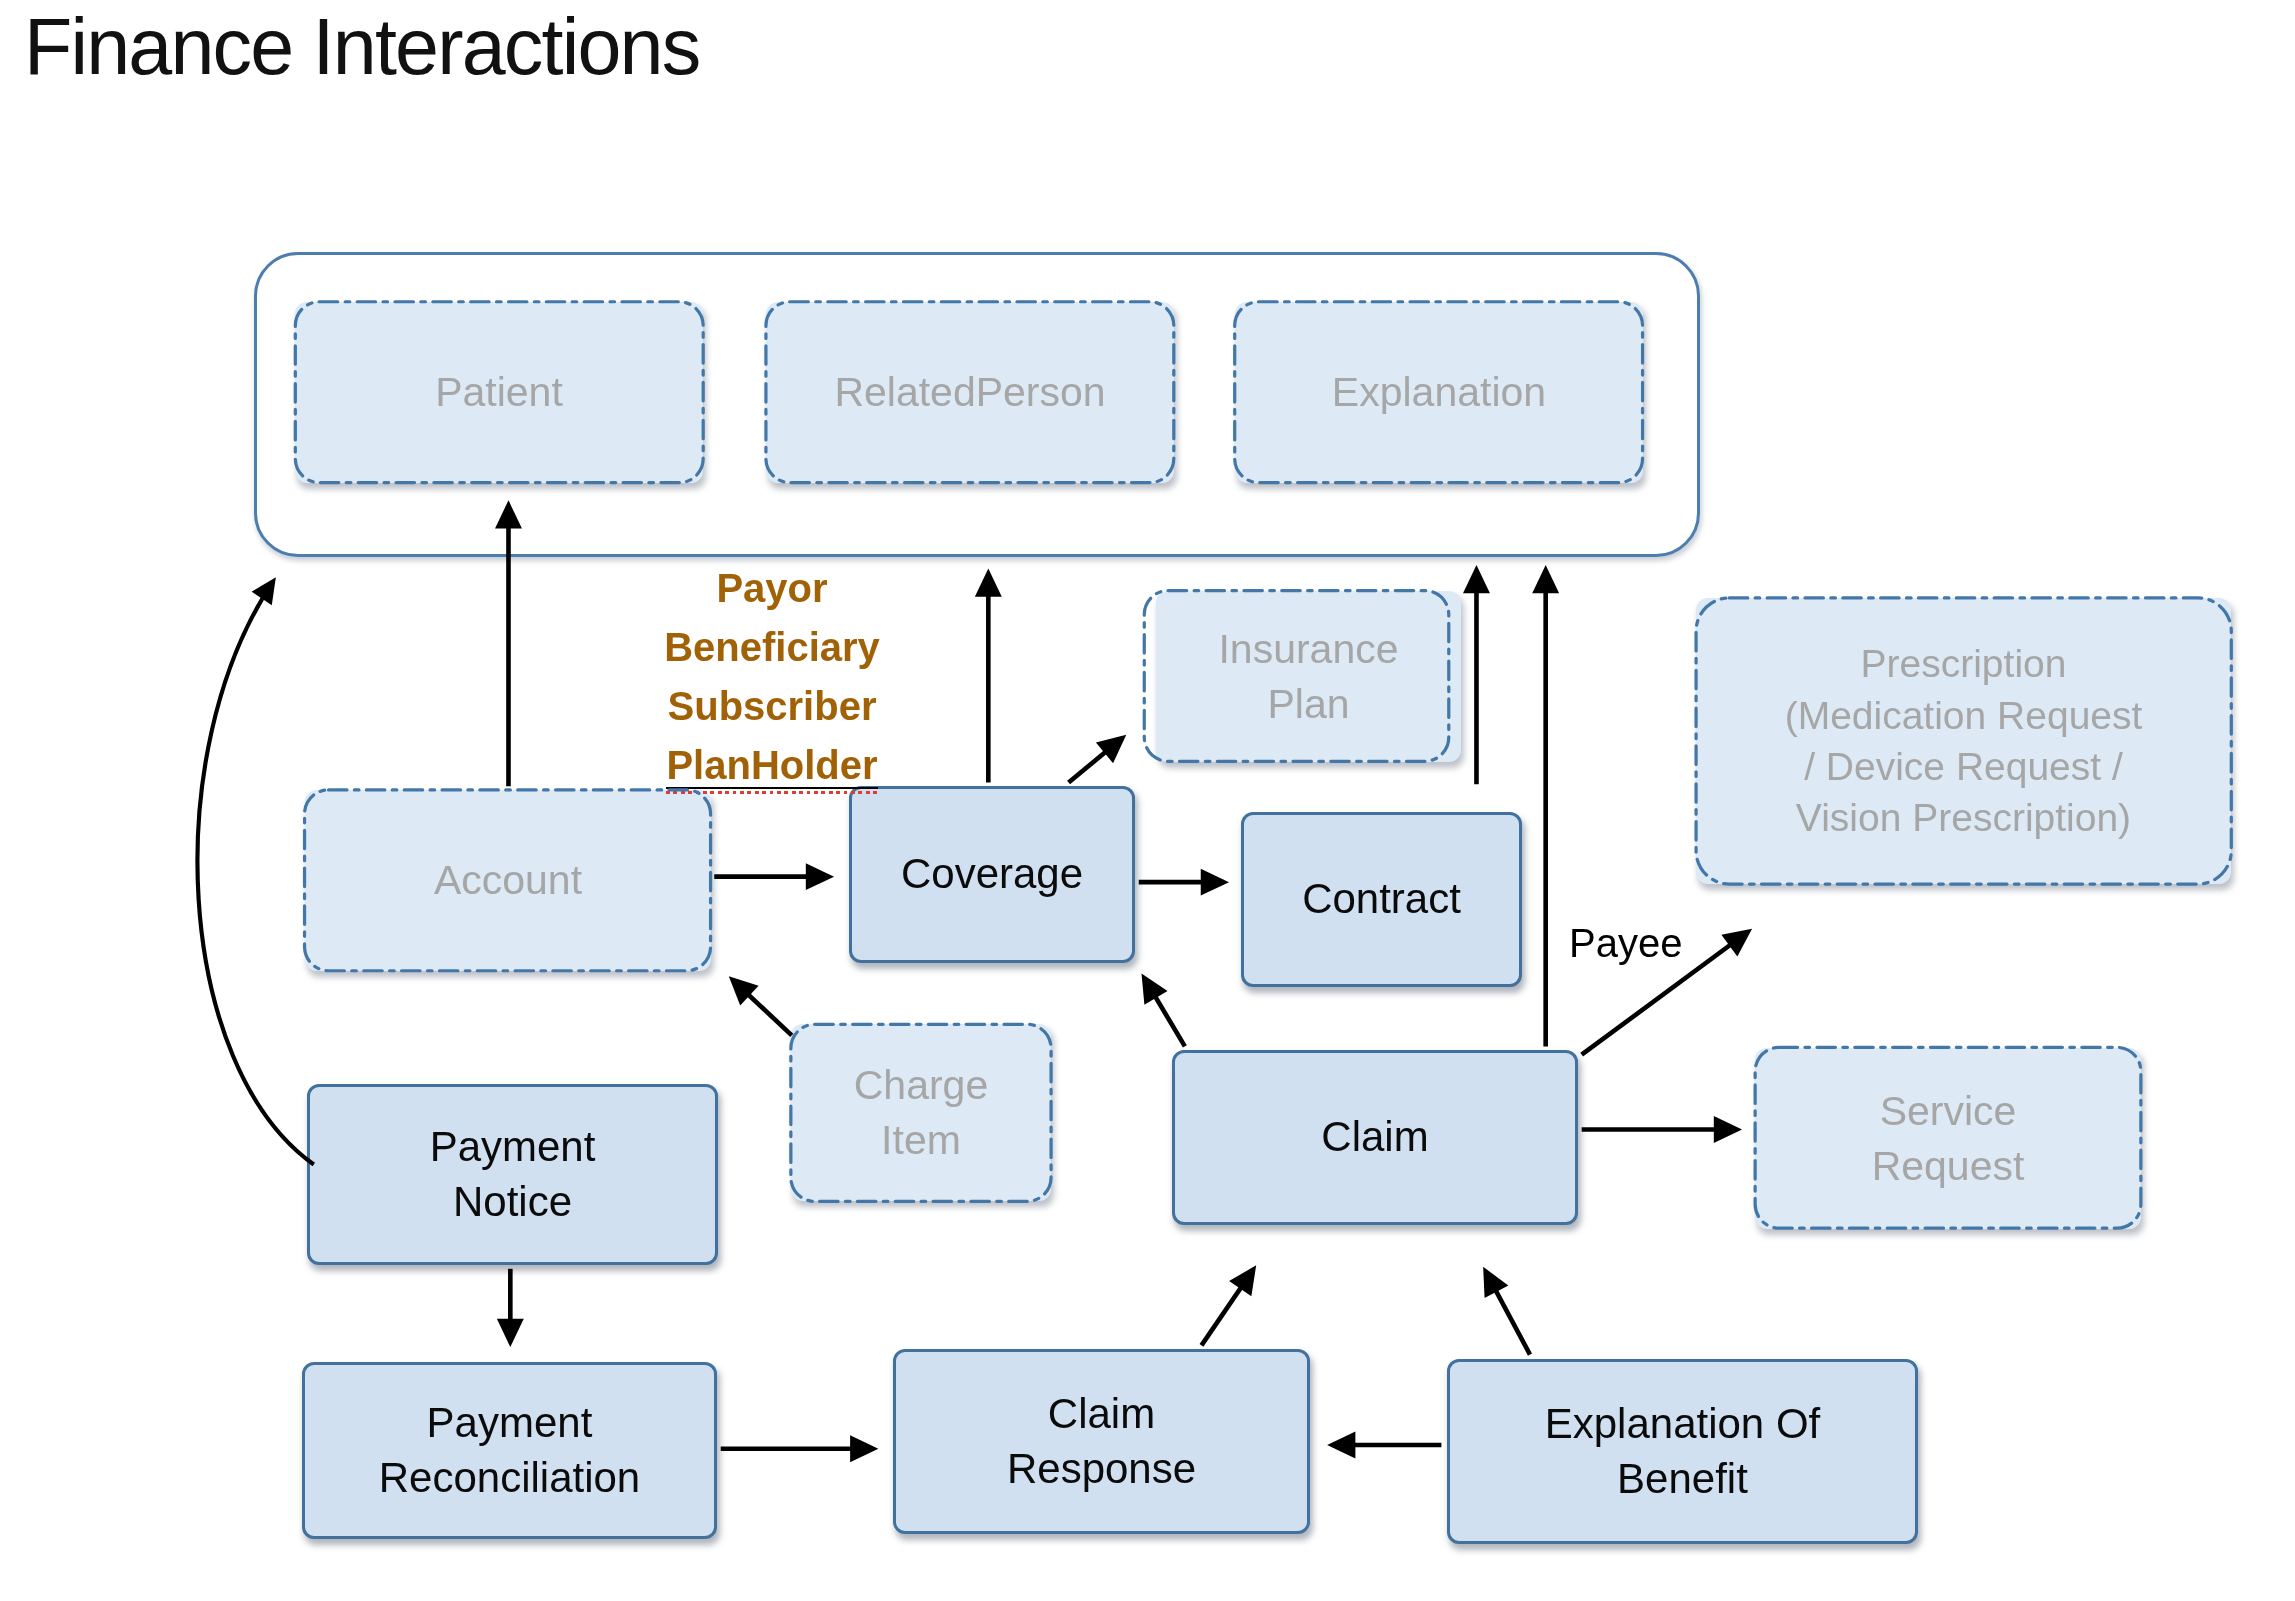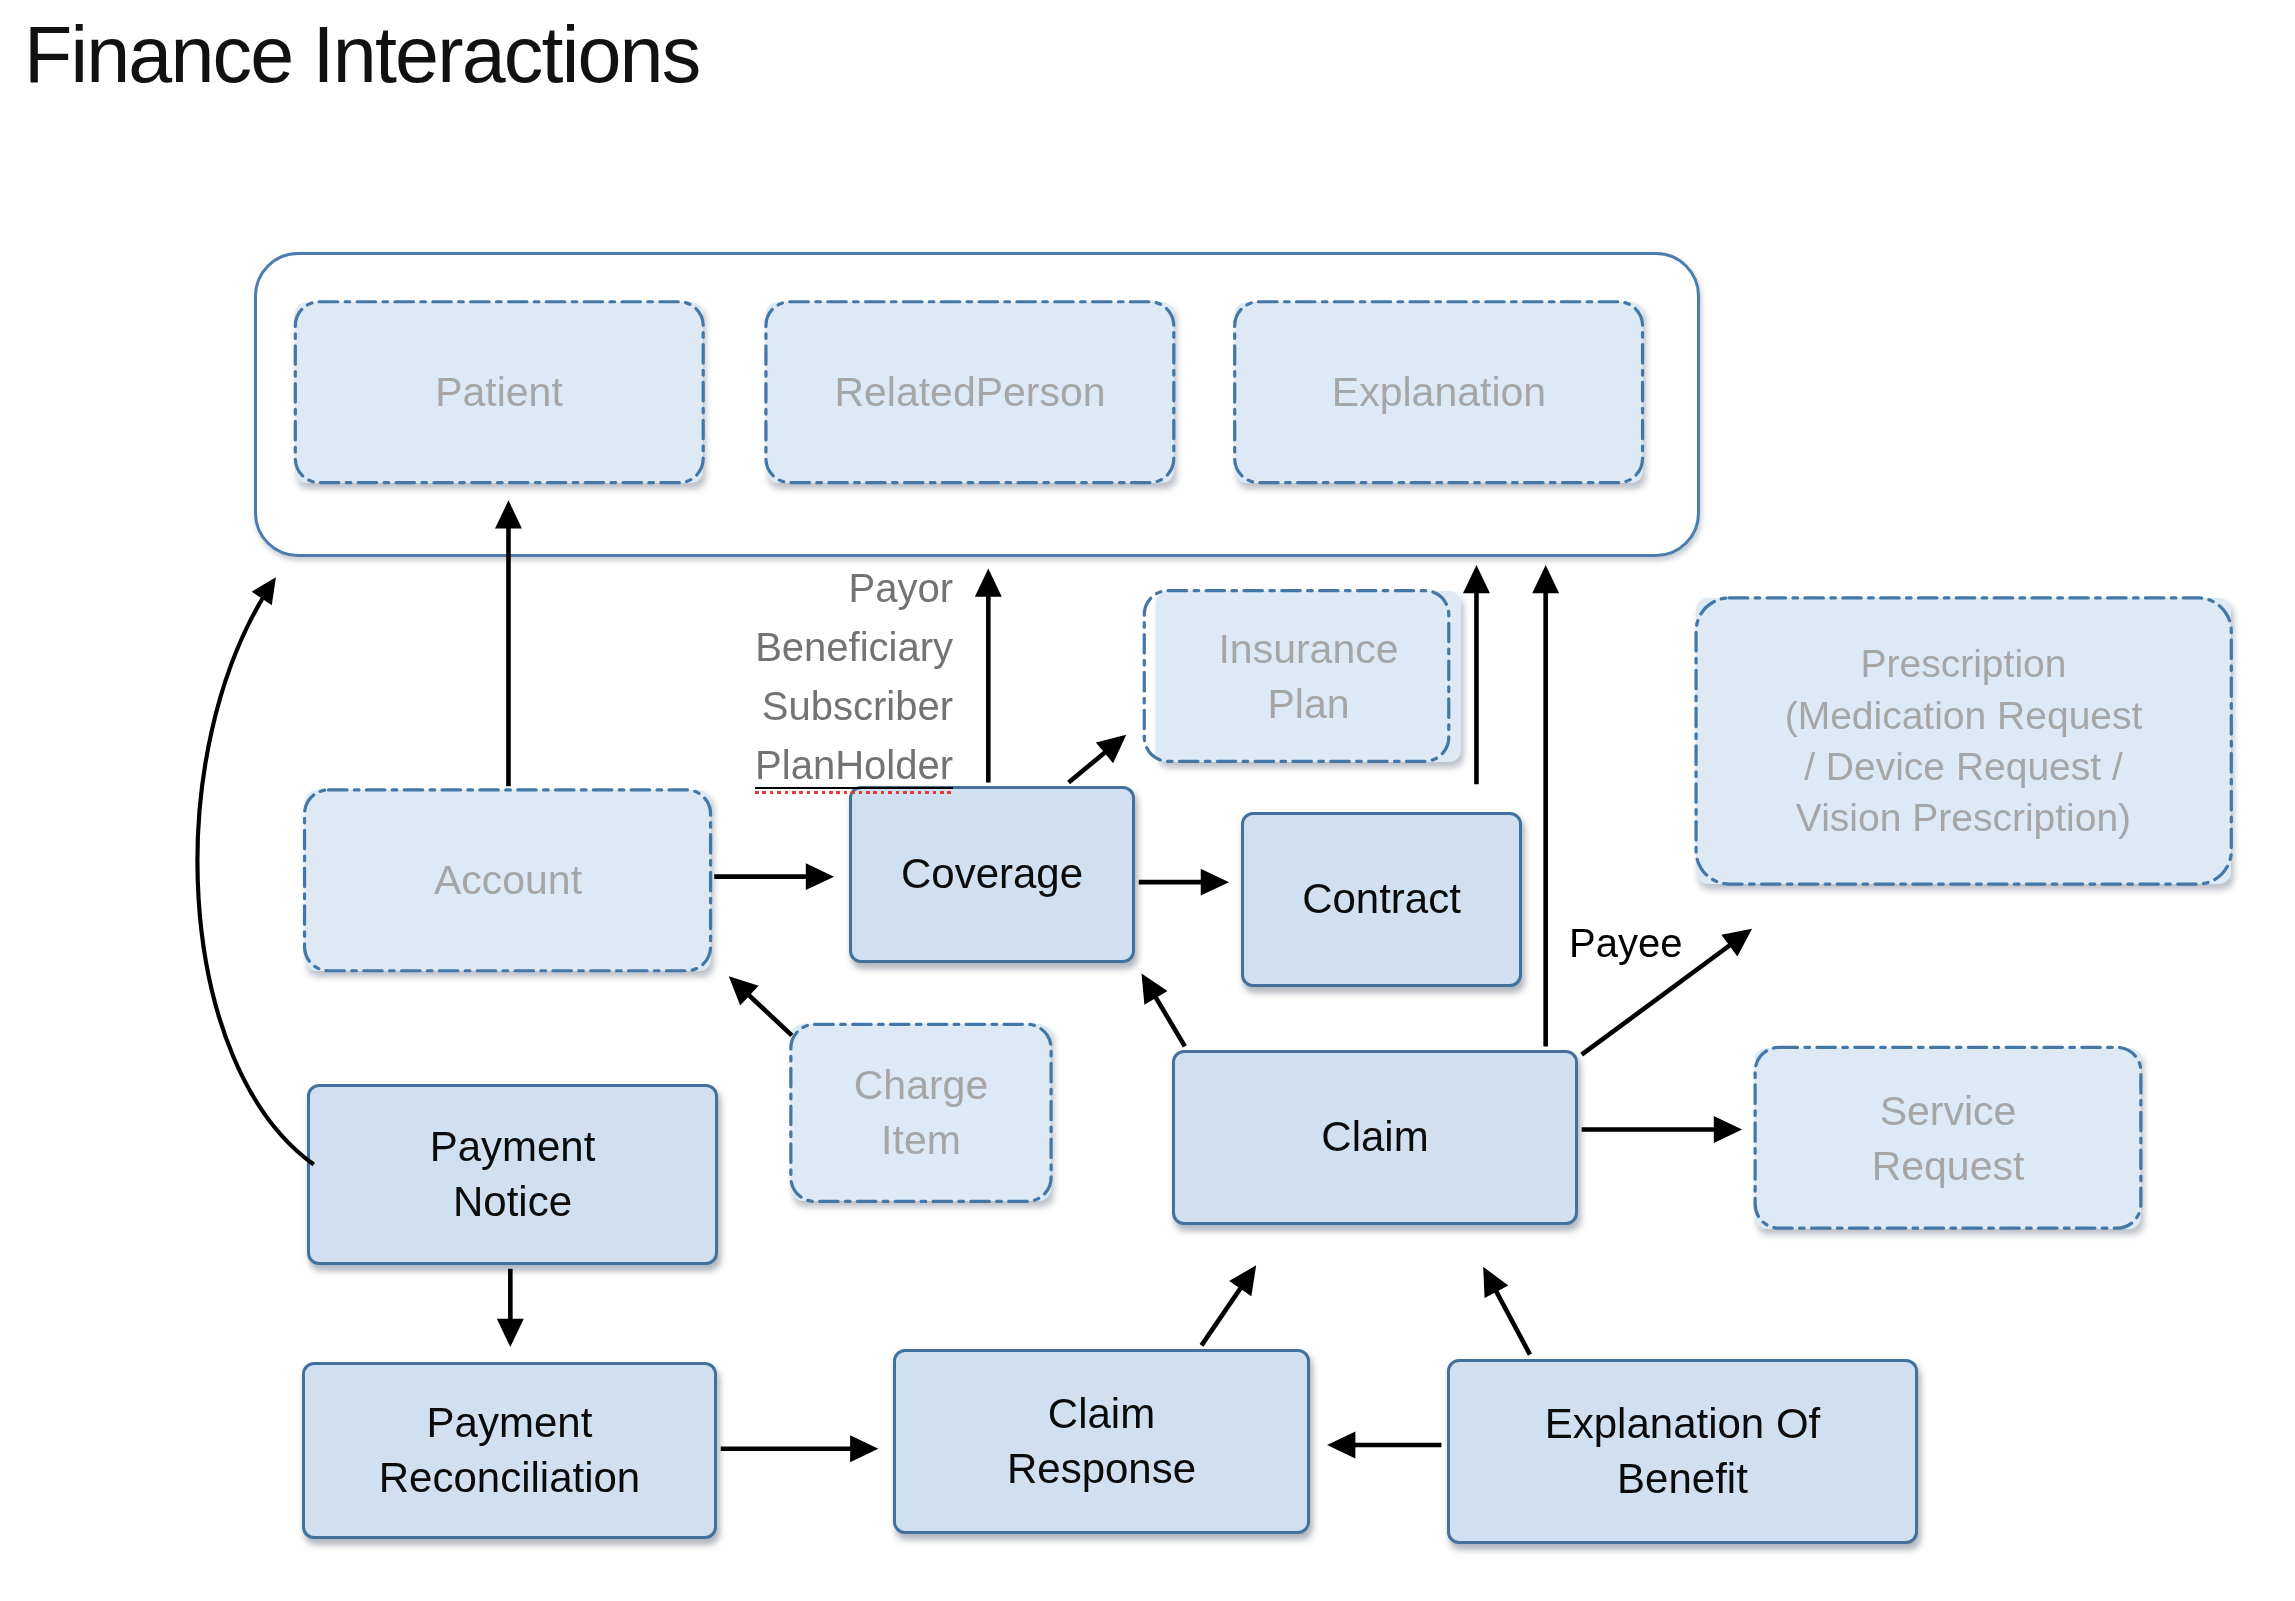--- a/index.html
+++ b/index.html
@@ -1,21 +1,21 @@
 <!DOCTYPE html>
 <html style="font-size:14.8px"><head>
 <meta charset="utf-8">
 <style>
   html,body{margin:0;padding:0;background:#ffffff;}
   .stage{
     position:relative;width:2295px;height:1601px;background:#ffffff;overflow:hidden;
     font-family:"Liberation Sans", sans-serif;
   }
   .title{
-    position:absolute;left:24px;top:9px;
+    position:absolute;left:24px;top:1px;
     font-size:79px;font-weight:300;letter-spacing:-1.8px;color:#111111;
   }
   
   .party-container{
     position:absolute;left:254px;top:252px;width:1440px;height:299px;
     background:#ffffff;border:3.7px solid #4b7dae;border-radius:44px;
     box-shadow:1.8px 3.7px 5.5px rgba(110,120,135,.35);
   }
   
   .node{
@@ -45,21 +45,21 @@
   .n-coverage{left:849px;top:786px;width:286px;height:177px;}
   .n-contract{left:1241px;top:788px;width:281px;height:175px;margin-top:24px;}
   .n-claim{left:1172px;top:1050px;width:406px;height:175px;}
   .n-paymentnotice{left:307px;top:1084px;width:411px;height:181px;}
   .n-paymentreconciliation{left:302px;top:1362px;width:415px;height:177px;}
   .n-claimresponse{left:893px;top:1349px;width:417px;height:185px;}
   .n-eob{left:1447px;top:1359px;width:471px;height:185px;}
 
   .roles-block{
     position:absolute;left:591px;top:559px;width:362px;
-    text-align:right;font-size:40px;line-height:59px;color:#737373;
+    text-align:center;font-size:40px;line-height:59px;color:#a16207;font-weight:bold;
   }
   .roles-block .underlined{
     display:inline-block;position:relative;line-height:1.1;
     border-bottom:2.8px solid #000000;
   }
   .roles-block .underlined::after{
     content:"";position:absolute;left:0;right:0;bottom:-7.4px;height:3.7px;
     background:repeating-linear-gradient(90deg,#e03c31 0 3.7px,transparent 3.7px 7.4px);
   }
   .payee-label{

